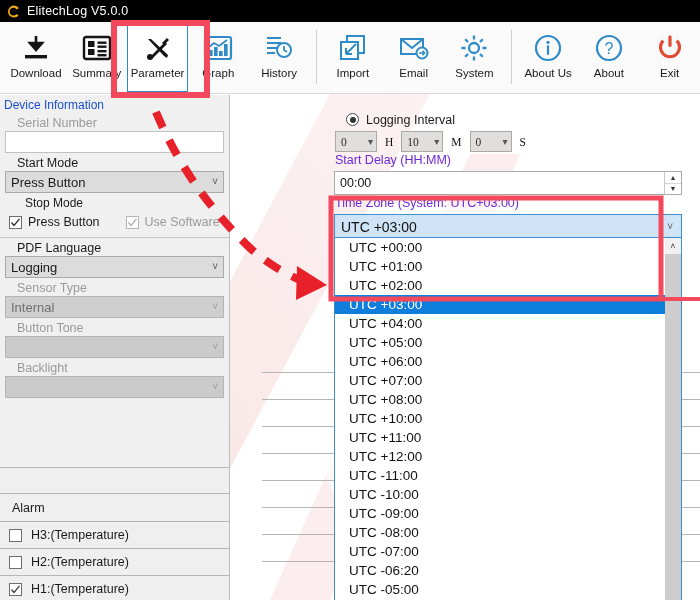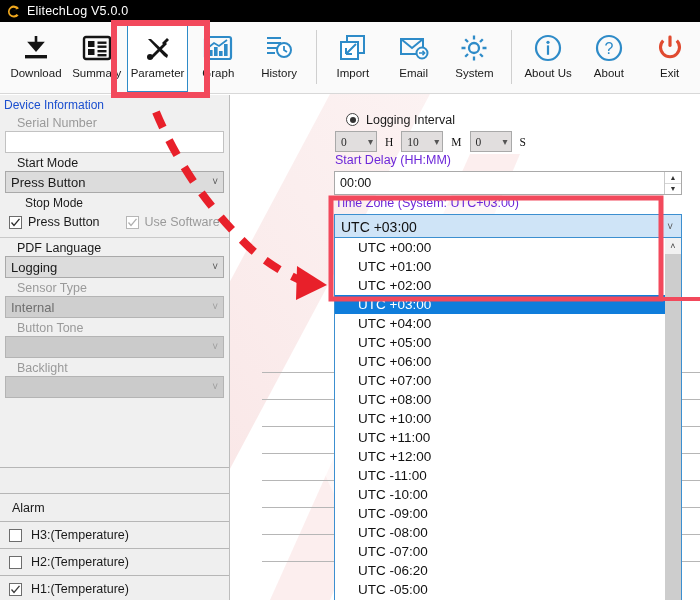--- a/index.html
+++ b/index.html
@@ -126,21 +126,21 @@
     padding: 0 8px 0 6px; font-size: 14px; color: #111;
   }
 
   
   .dropdown {
     position: absolute; left: 72px; top: 142px; width: 348px; height: 458px;
     background: #ffffff; border: 1px solid #3c8fd0; overflow: hidden;
   }
   .ddlist { position: absolute; left: 0; top: 0; width: 330px; }
   .ddopt {
-    height: 19px; display: flex; align-items: center; padding-left: 23px;
+    height: 19px; display: flex; align-items: center; padding-left: 14px;
     font-size: 13.5px; color: #111; line-height: 19px; white-space: nowrap;
   }
   .ddopt.sel { background: #0f7ddb; color: #ffffff; }
   .ddsb {
     position: absolute; right: 0; top: 0; width: 16px; height: 100%;
     background: #f1f1f1;
   }
   .ddsb .arrow {
     height: 16px; background: #f1f1f1; display: flex;
     align-items: center; justify-content: center; font-size: 9px; color: #444;

